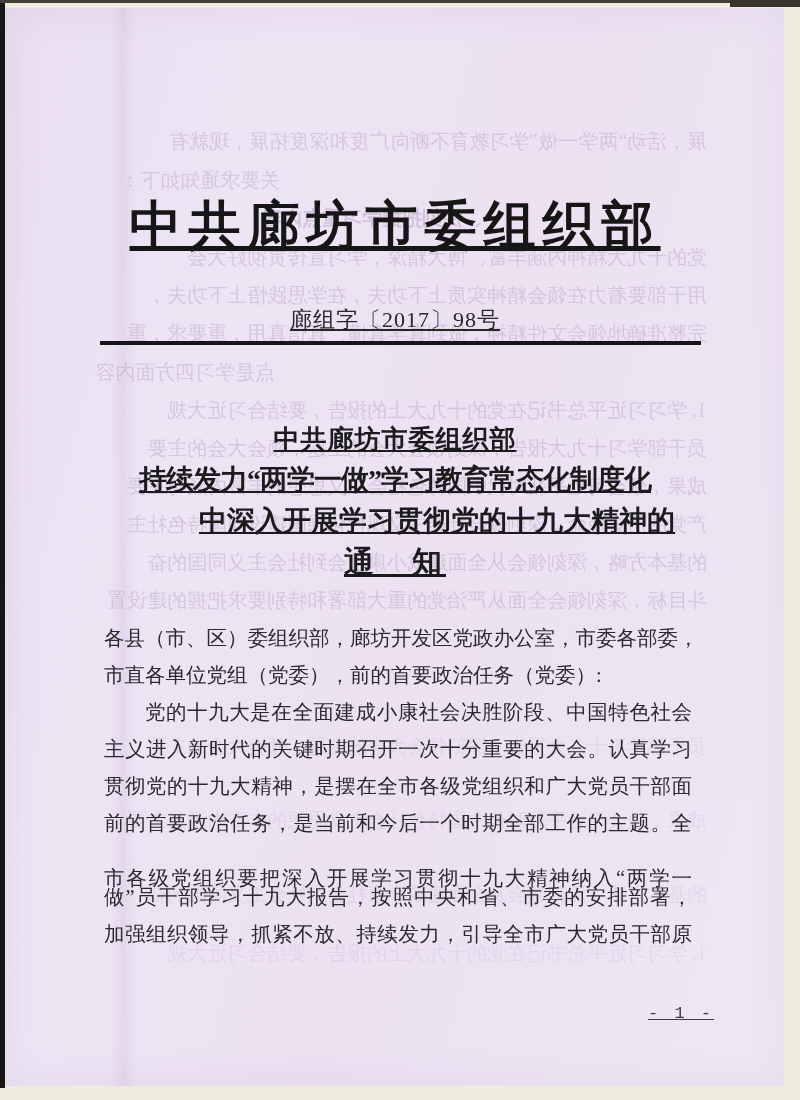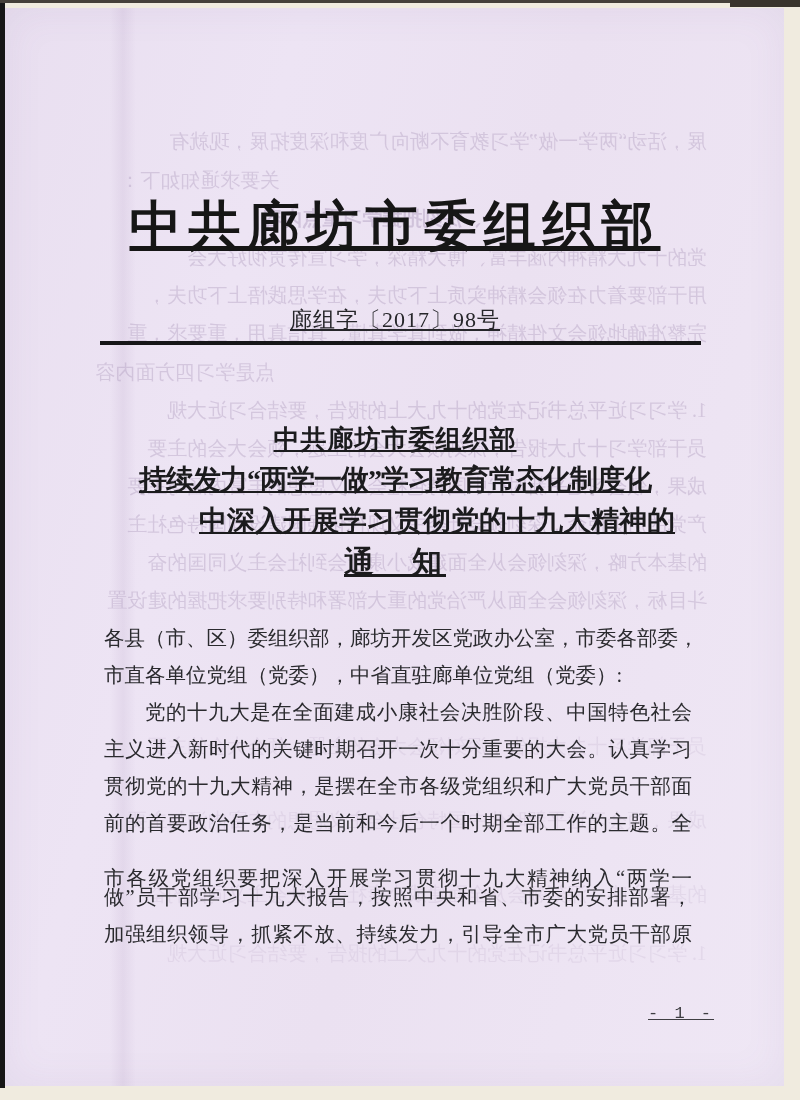--- a/index.html
+++ b/index.html
@@ -81,21 +81,21 @@
   <div class="abs center issuer-big">中共廊坊市委组织部</div>
   <div class="abs center doc-number">廊组字〔2017〕98号</div>
   <div class="rule"></div>
 
   <div class="abs center t1">中共廊坊市委组织部</div>
   <div class="abs center t2">持续发力“两学一做”学习教育常态化制度化</div>
   <div class="abs center t3">中深入开展学习贯彻党的十九大精神的</div>
   <div class="abs center t4">通　知</div>
 
   <div class="bodyline" style="top:625px;">各县（市、区）委组织部，廊坊开发区党政办公室，市委各部委，</div>
-  <div class="bodyline nojust" style="top:662px;">市直各单位党组（党委），中省直驻廊单位党组（党委）:</div>
+  <div class="bodyline nojust" style="top:662px;">市直各单位党组（党委），前的首要政治任务（党委）:</div>
 
   <div class="bodyline indent" style="top:699px;">党的十九大是在全面建成小康社会决胜阶段、中国特色社会</div>
   <div class="bodyline" style="top:736px;">主义进入新时代的关键时期召开一次十分重要的大会。认真学习</div>
   <div class="bodyline" style="top:773px;">贯彻党的十九大精神，是摆在全市各级党组织和广大党员干部面</div>
   <div class="bodyline" style="top:810px;">前的首要政治任务，是当前和今后一个时期全部工作的主题。全</div>
   <div class="bodyline" style="top:857px;margin-top:8px;">市各级党组织要把深入开展学习贯彻十九大精神纳入“两学一</div>
   <div class="bodyline" style="top:884px;">做”员干部学习十九大报告，按照中央和省、市委的安排部署，</div>
   <div class="bodyline" style="top:921px;">加强组织领导，抓紧不放、持续发力，引导全市广大党员干部原</div>
 
   <div class="abs pagenum">- 1 -</div>

